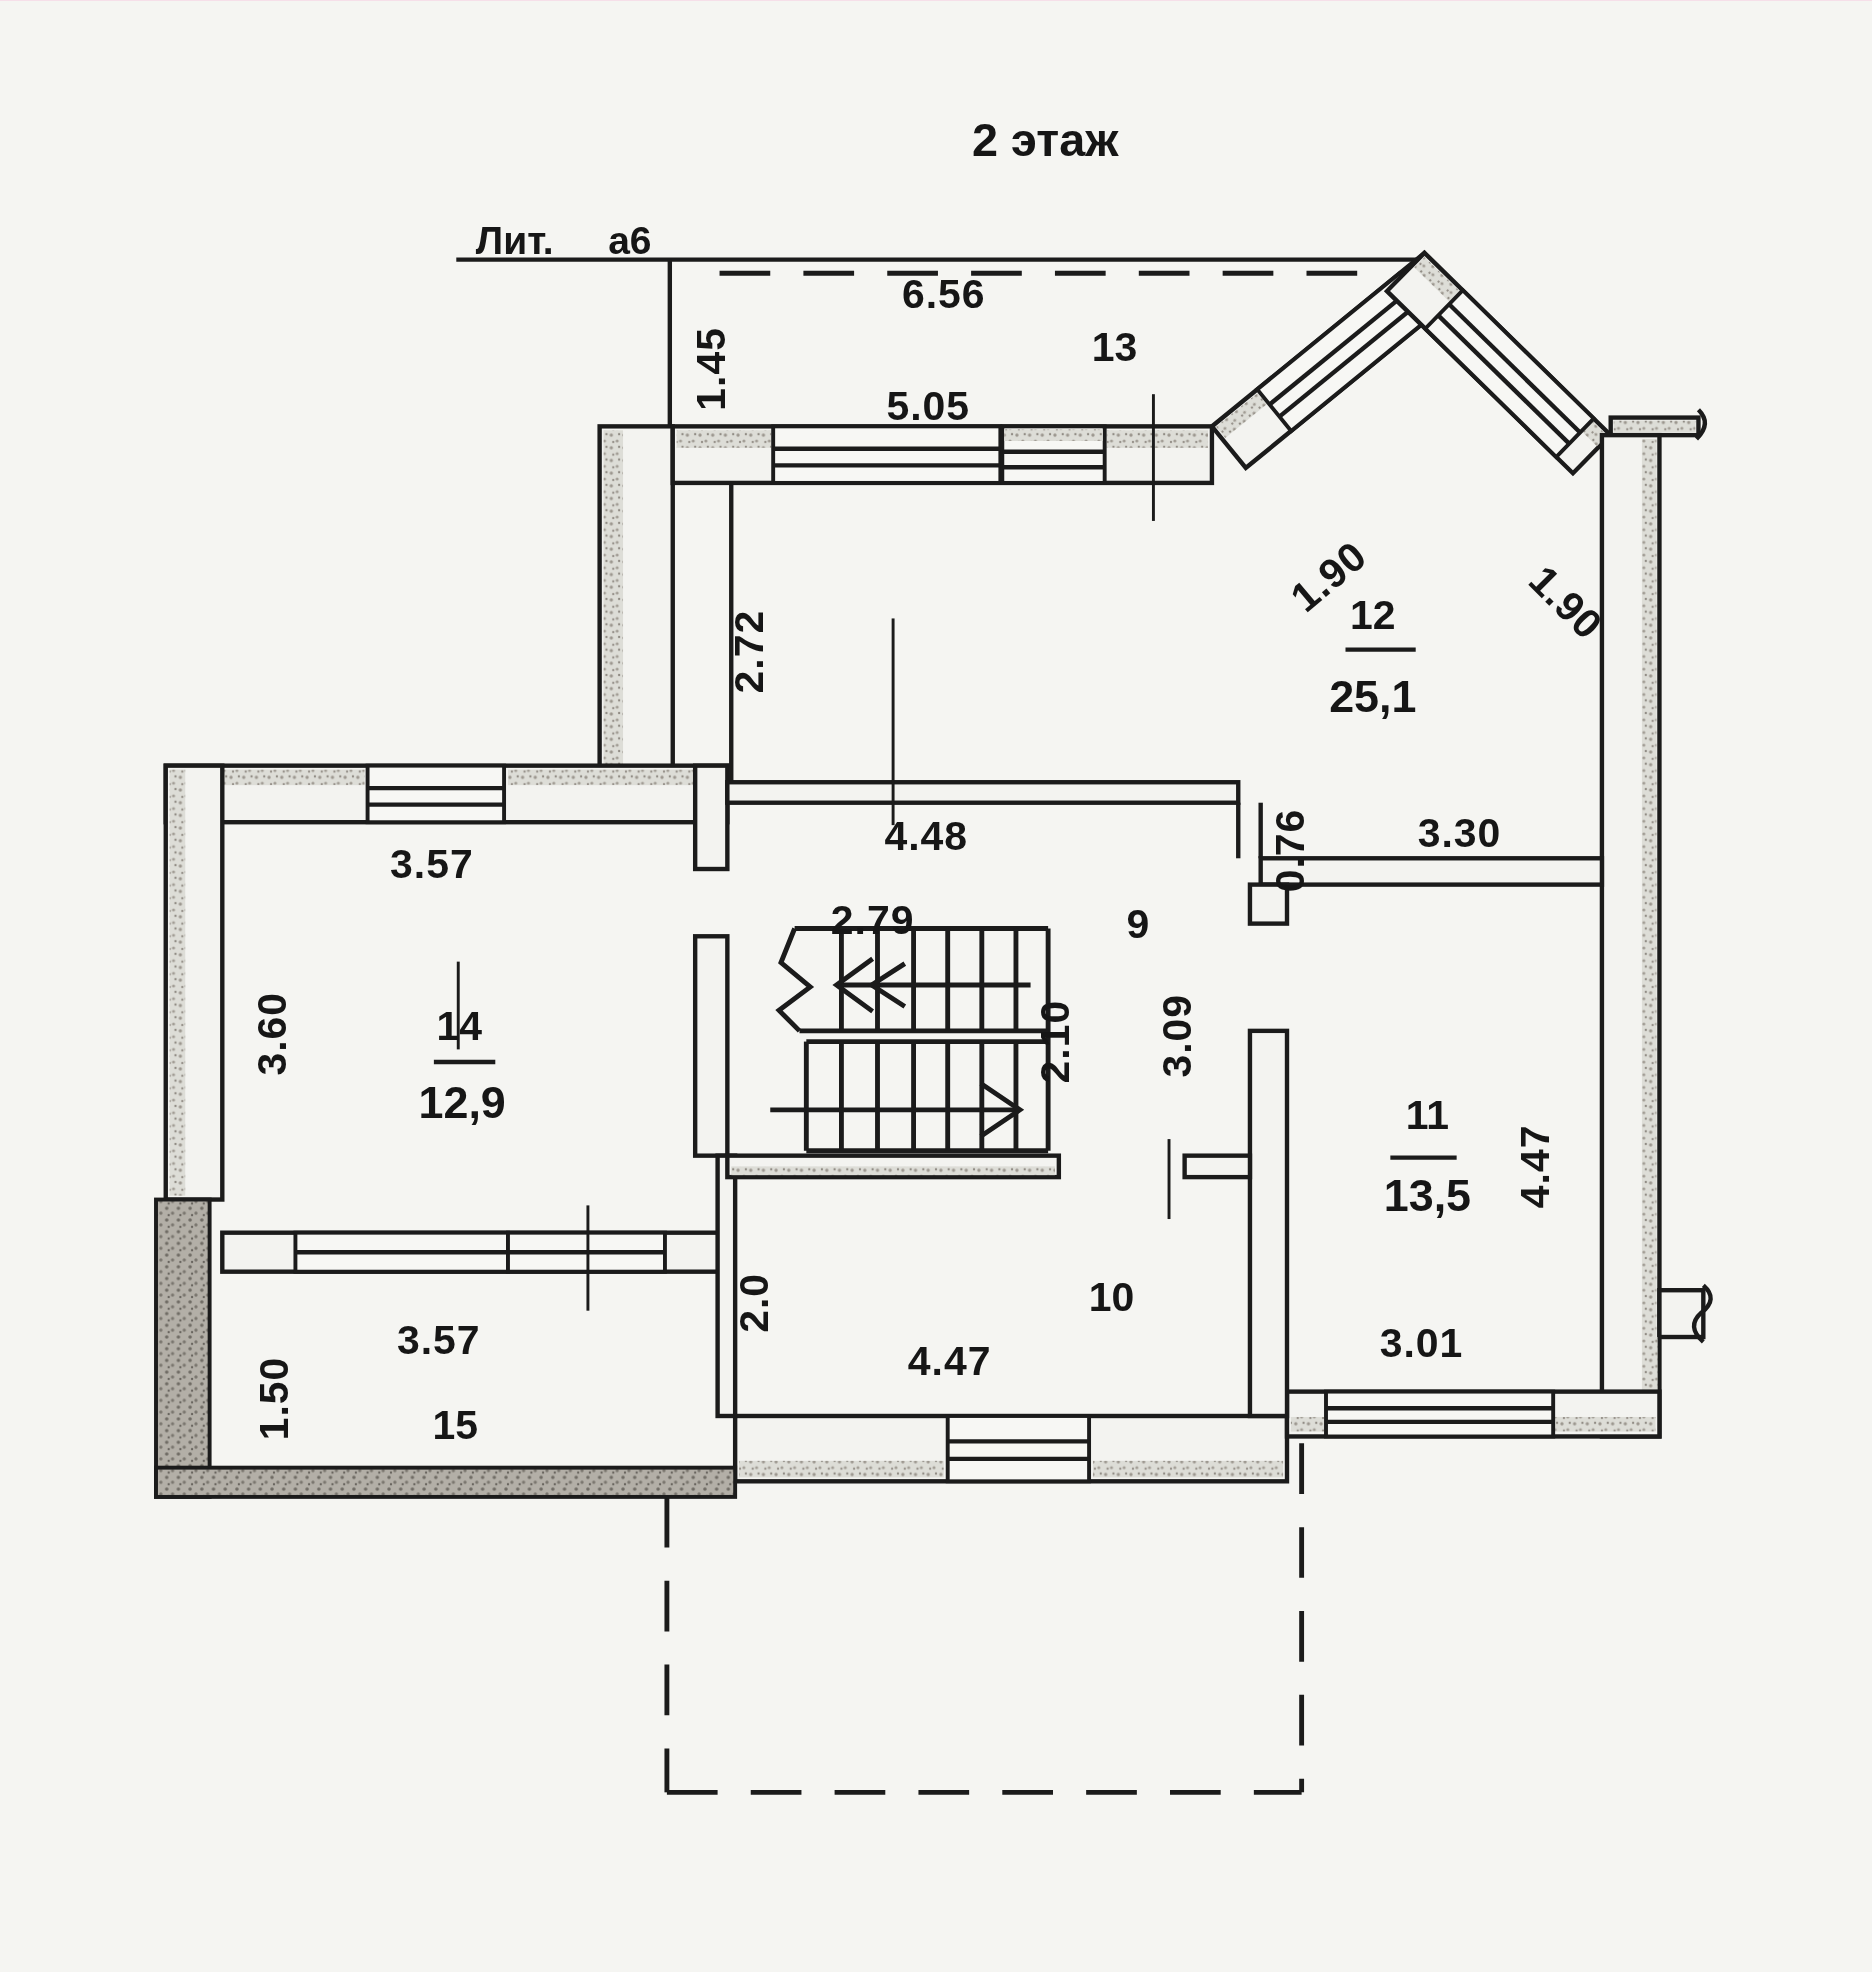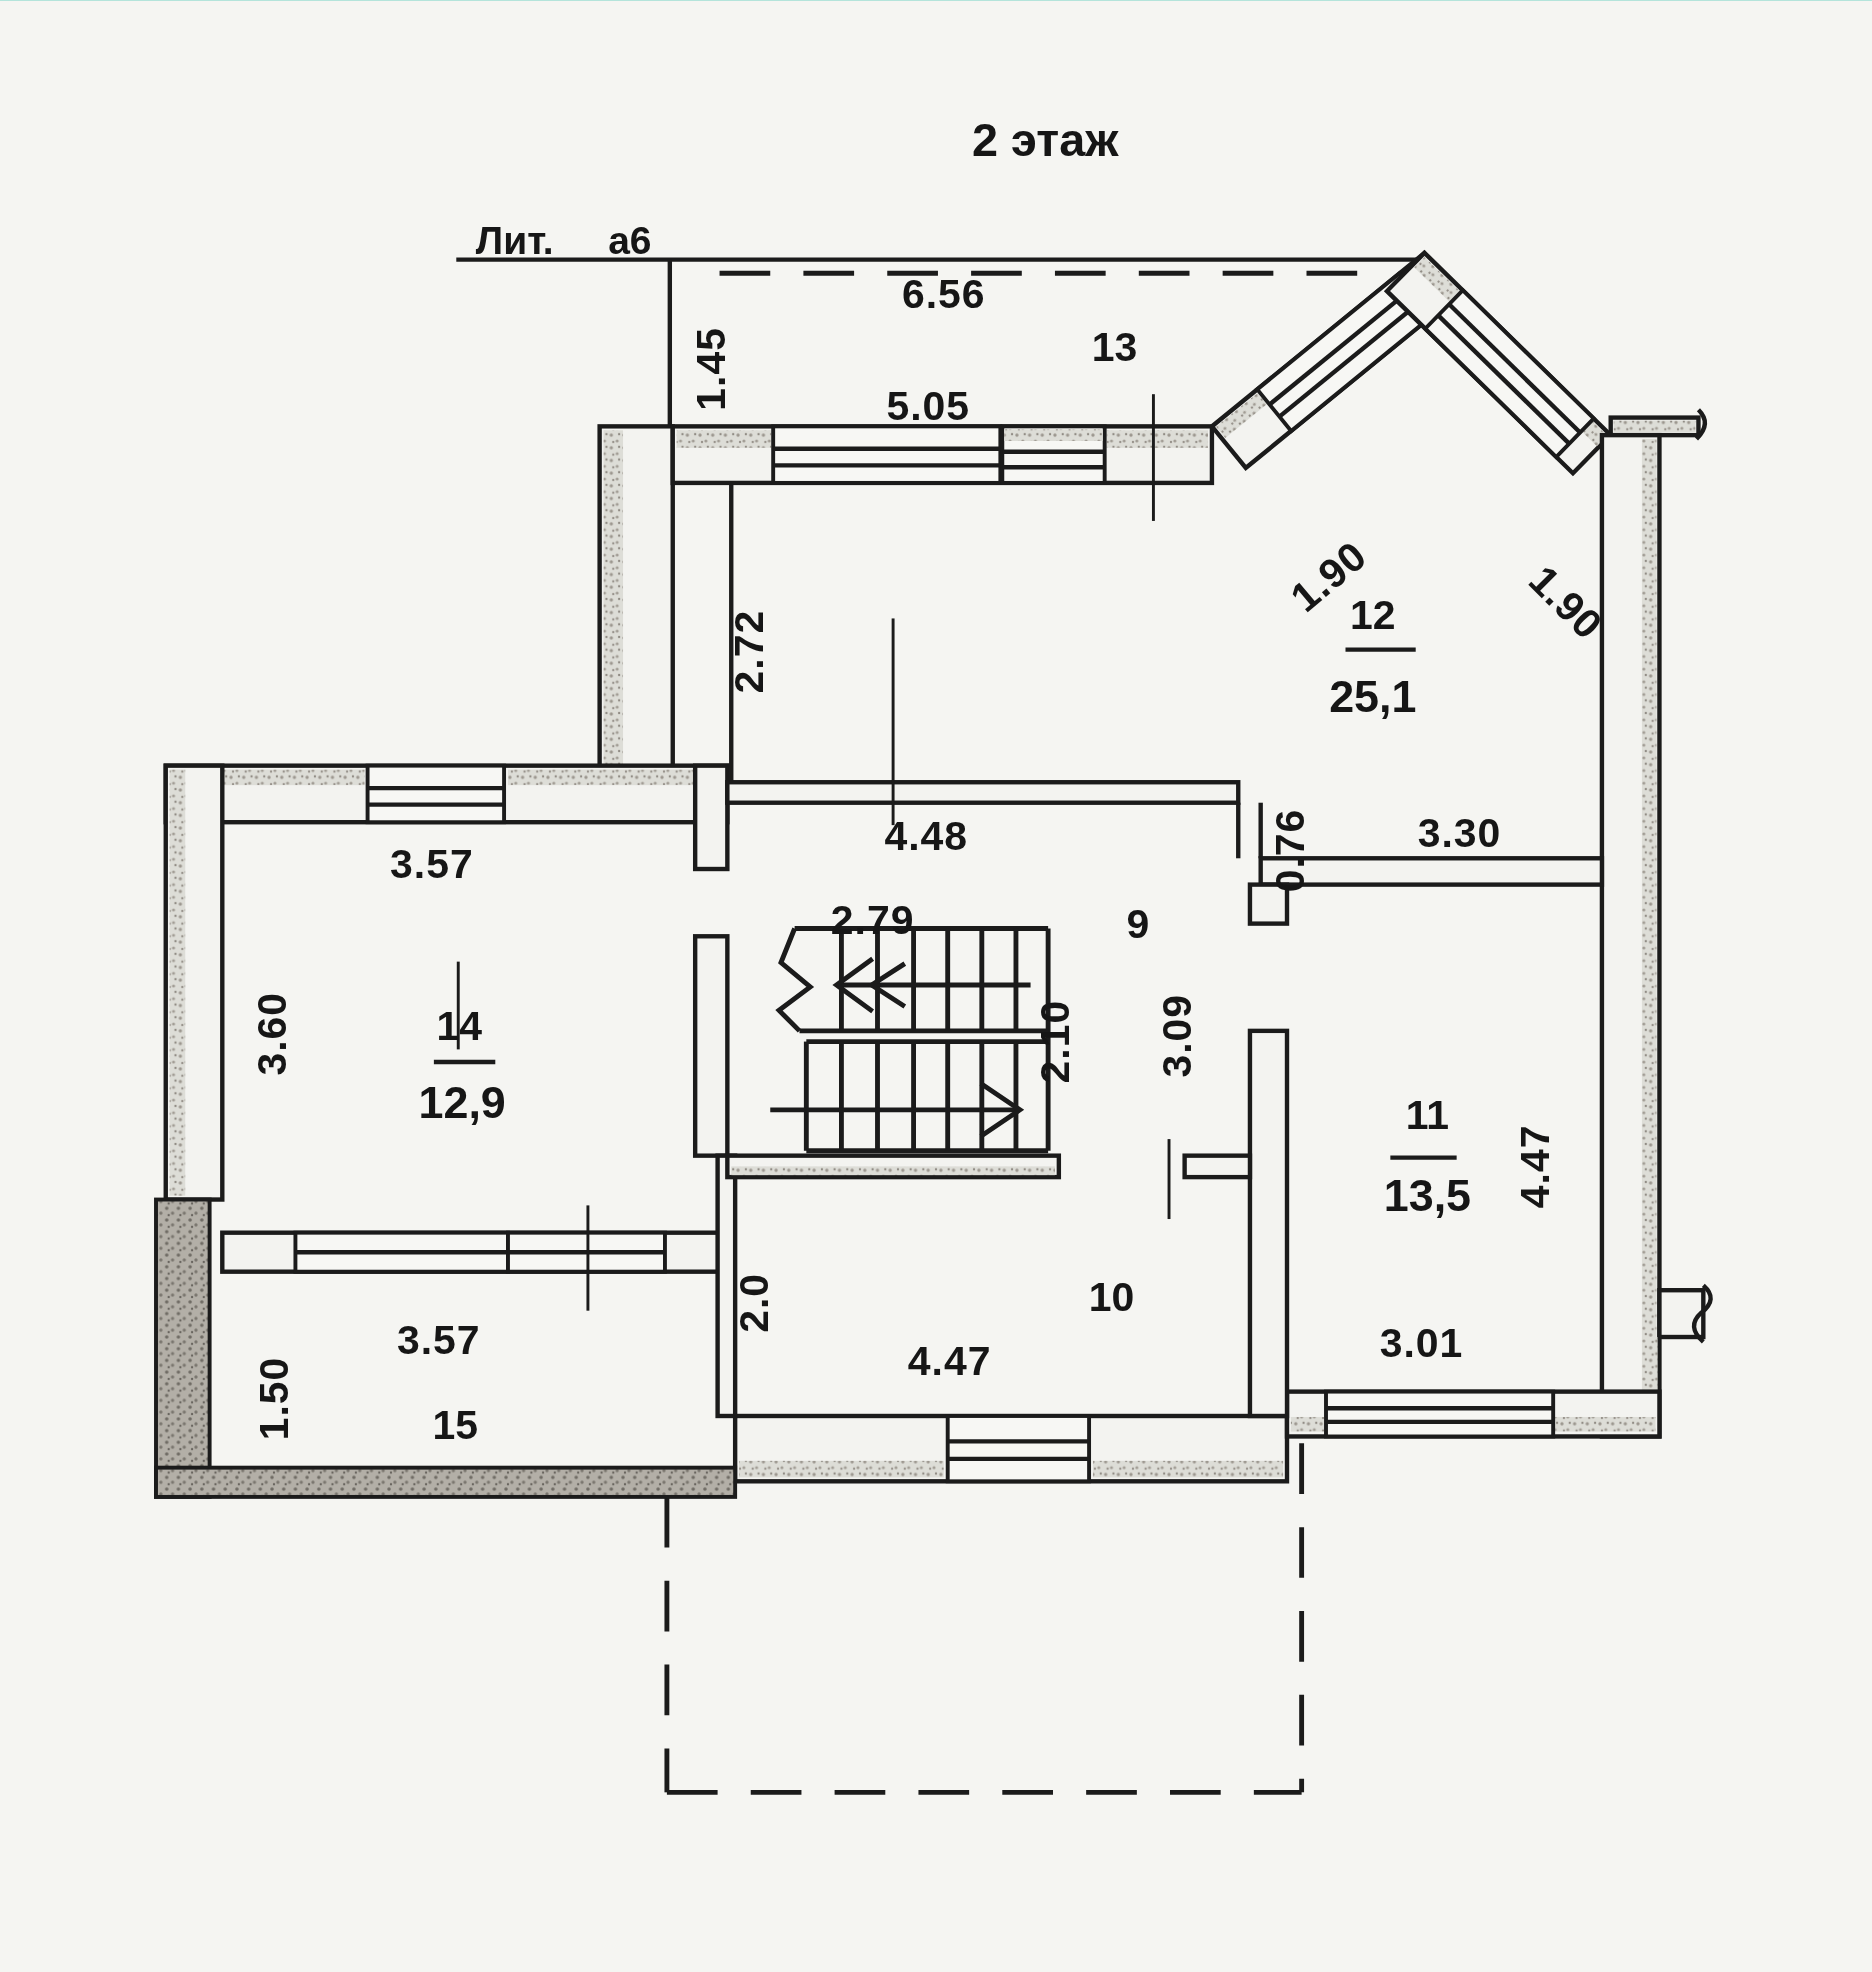--- a/index.html
+++ b/index.html
@@ -1,16 +1,16 @@
 <!DOCTYPE html>
 <html><head>
 <meta charset="utf-8">
 <style>
   html,body{margin:0;padding:0;background:#e8e8e6;}
-  #page{position:relative;width:1872px;height:1973px;background:#14b8a6;
+  #page{position:relative;width:1872px;height:1973px;background:#f9a8d4;
         font-family:"Liberation Sans", sans-serif;overflow:hidden;}
   svg{position:absolute;left:0;top:0;}
   text{fill:#161616;font-family:"Liberation Sans", sans-serif;font-weight:600;}
   .dim{font-size:42px;letter-spacing:1px;}
   .roomno{font-size:42px;}
   .area{font-size:46px;}
   .title{font-size:48px;}
   .lit{font-size:40px;}
   .ln{stroke:#1b1b1b;stroke-width:4.5;fill:none;}
   .thin{stroke:#1b1b1b;stroke-width:3;fill:none;}

